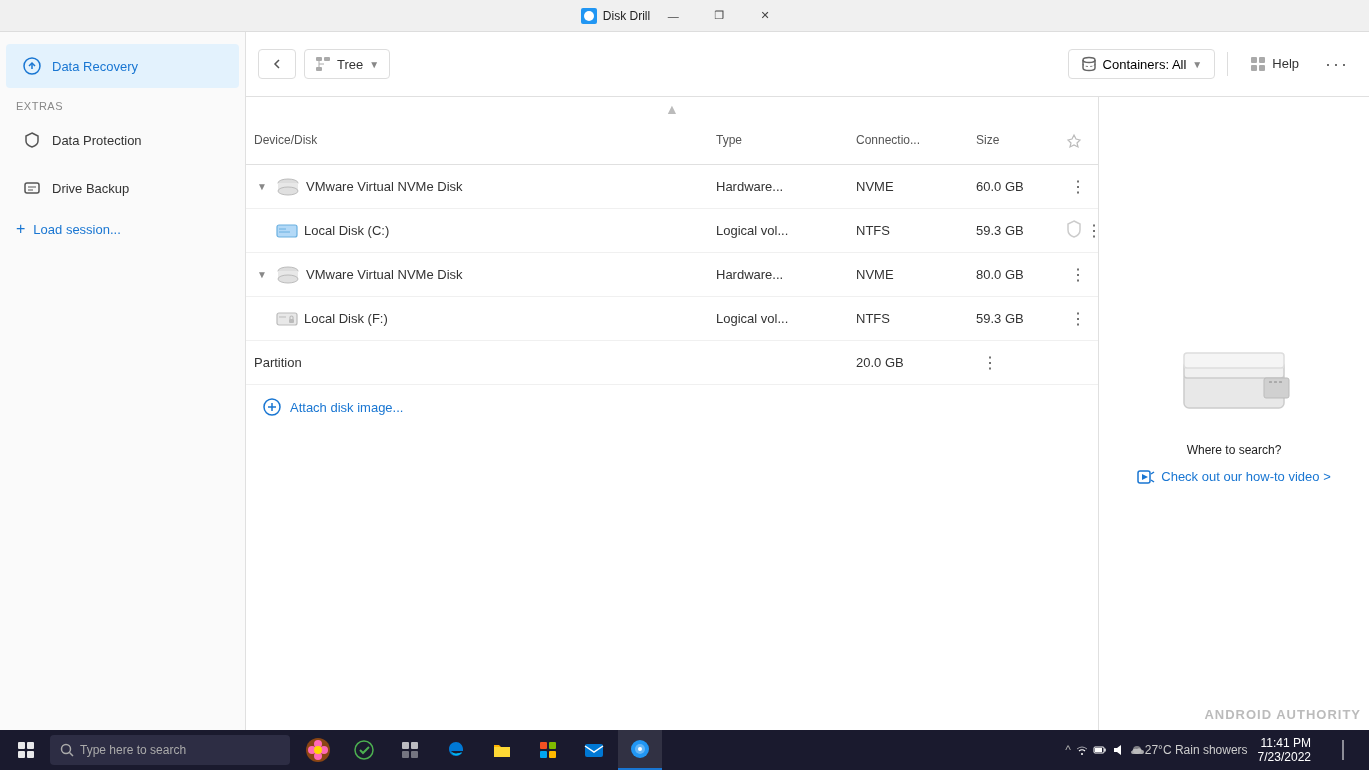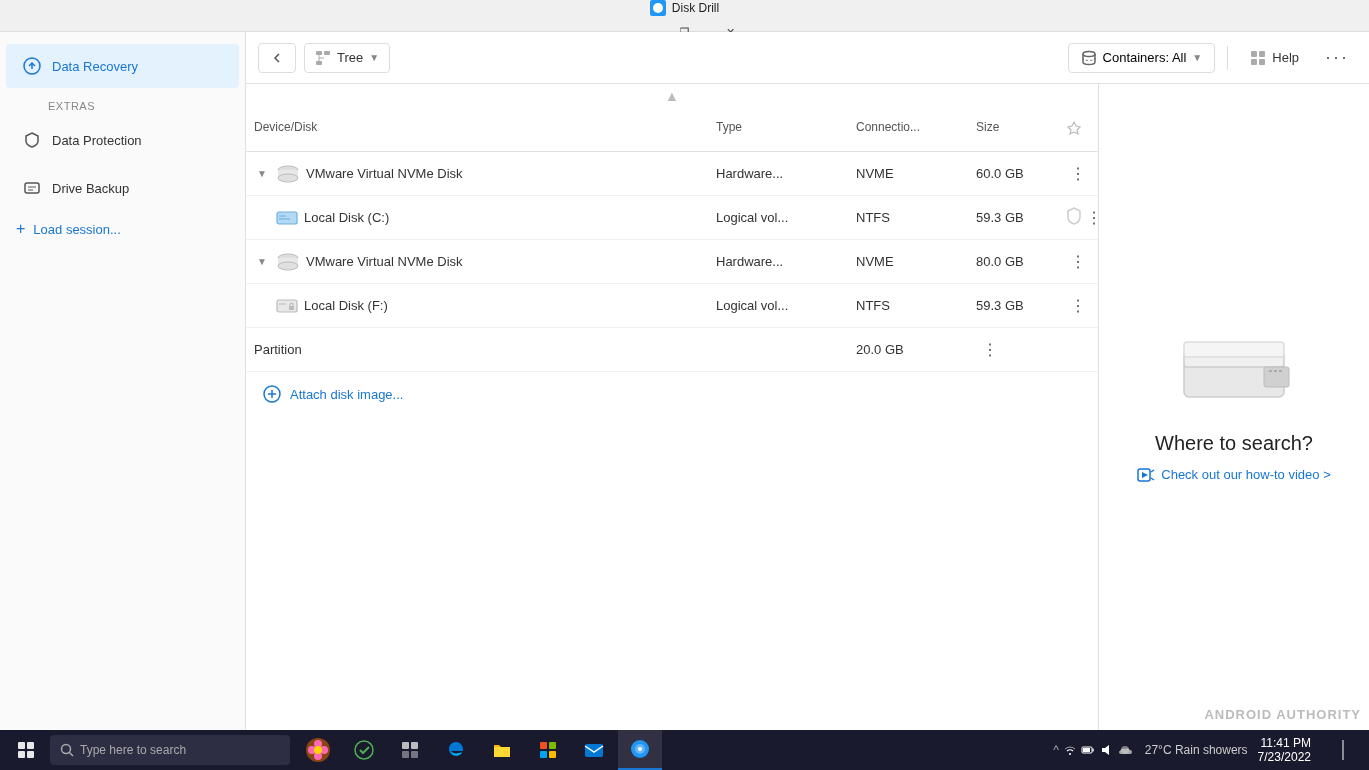--- a/index.html
+++ b/index.html
@@ -4,25 +4,24 @@
   <style>
     * { margin: 0; padding: 0; box-sizing: border-box; }
     body { font-family: 'Segoe UI', sans-serif; font-size: 13px; background: #f3f3f3; overflow: hidden; width: 1369px; height: 770px; }
 
     
     .title-bar {
       height: 32px;
       background: #f0f0f0;
       display: flex;
       align-items: center;
-      justify-content: space-between;
+      justify-content: center;
       padding: 0 0;
       border-bottom: 1px solid #ddd;
       user-select: none;
-      flex-direction: column;
     }
     .title-bar-left { display: flex; align-items: center; gap: 6px; font-size: 12px; color: #222; }
     .title-bar-icon { width: 16px; height: 16px; background: #2196F3; border-radius: 2px; display: flex; align-items: center; justify-content: center; }
     .title-bar-icon svg { width: 12px; height: 12px; fill: white; }
     .window-controls { display: flex; gap: 0; }
     .win-btn { width: 46px; height: 32px; border: none; background: transparent; cursor: pointer; display: flex; align-items: center; justify-content: center; font-size: 11px; color: #444; }
 
     
     .app-body { display: flex; height: calc(770px - 32px - 40px); }
 
@@ -41,29 +40,29 @@
       gap: 10px;
       padding: 12px 16px;
       cursor: pointer;
       color: #333;
       font-size: 13px;
       border-radius: 4px;
       margin: 2px 6px;
     }
     .sidebar-item.active { background: #e3f2fd; color: #1976d2; }
     .sidebar-icon { width: 20px; height: 20px; display: flex; align-items: center; justify-content: center; flex-shrink: 0; }
-    .sidebar-divider { font-size: 11px; color: #888; padding: 10px 4px 4px; text-transform: uppercase; letter-spacing: 0.5px; margin-left: 44px; }
+    .sidebar-divider { font-size: 11px; color: #888; padding: 10px 16px 4px; text-transform: uppercase; letter-spacing: 0.5px; }
     .sidebar-item-add { display: flex; align-items: center; gap: 8px; padding: 8px 16px; cursor: pointer; color: #1976d2; font-size: 13px; }
 
     
     .content-area { flex: 1; display: flex; flex-direction: column; background: white; }
 
     
     .toolbar {
-      height: 52px;
+      height: 65px;
       border-bottom: 1px solid #e0e0e0;
       display: flex;
       align-items: center;
       padding: 0 12px;
       gap: 8px;
       background: white;
     }
     .toolbar-btn {
       display: flex;
       align-items: center;
@@ -149,21 +148,21 @@
       flex-direction: column;
       align-items: center;
       justify-content: center;
       padding: 30px 20px;
     }
     .right-panel-img {
       width: 140px;
       height: 80px;
       margin-bottom: 20px;
     }
-    .right-panel-title { font-size: 20px; font-weight: 500; color: #222; margin-bottom: 12px; text-align: center; }
+    .right-panel-title { font-size: 12px; font-weight: 500; color: #222; margin-bottom: 12px; text-align: center; }
     .right-panel-desc { font-size: 13px; color: #666; text-align: center; line-height: 1.5; margin-bottom: 20px; }
     .right-panel-link { color: #1976d2; font-size: 13px; cursor: pointer; display: flex; align-items: center; gap: 6px; }
 
     
     .taskbar {
       height: 40px;
       background: #1a1a2e;
       display: flex;
       align-items: center;
       padding: 0 4px;
@@ -532,21 +531,21 @@
       <path d="M2 6 Q7 2 12 6" stroke="white" stroke-width="1" fill="none" opacity="0.6"></path>
     </svg>
     <svg width="14" height="14" viewBox="0 0 14 14" fill="none">
       <rect x="1" y="4" width="10" height="6" rx="1" stroke="white" stroke-width="1"></rect>
       <rect x="2" y="5" width="7" height="4" fill="white"></rect>
       <rect x="11" y="5.5" width="2" height="3" rx="0.5" fill="white" opacity="0.7"></rect>
     </svg>
     <svg width="14" height="14" viewBox="0 0 14 14" fill="none">
       <path d="M3 5 L3 9 L6 9 L10 12 L10 2 L6 5 Z" fill="white"></path>
     </svg>
-    <span style="color:#ccc;font-size:12px;display:flex;align-items:center;gap:12px;">
+    <span style="color:#ccc;font-size:12px;display:flex;align-items:center;gap:0;">
       <svg width="16" height="16" viewBox="0 0 16 16">
         <circle cx="8" cy="8" r="4" fill="#aaa" opacity="0.7"></circle>
         <path d="M3 9 Q4 6 8 7 Q11 5 13 8 Q15 8 15 10 Q15 12 13 12 L4 12 Q2 12 2 10 Q2 9 3 9 Z" fill="#ccc" opacity="0.8"></path>
       </svg>
       <span>27°C  Rain showers</span>
     </span>
   </div>
 
   <div class="taskbar-clock">
     <div>11:41 PM</div>

